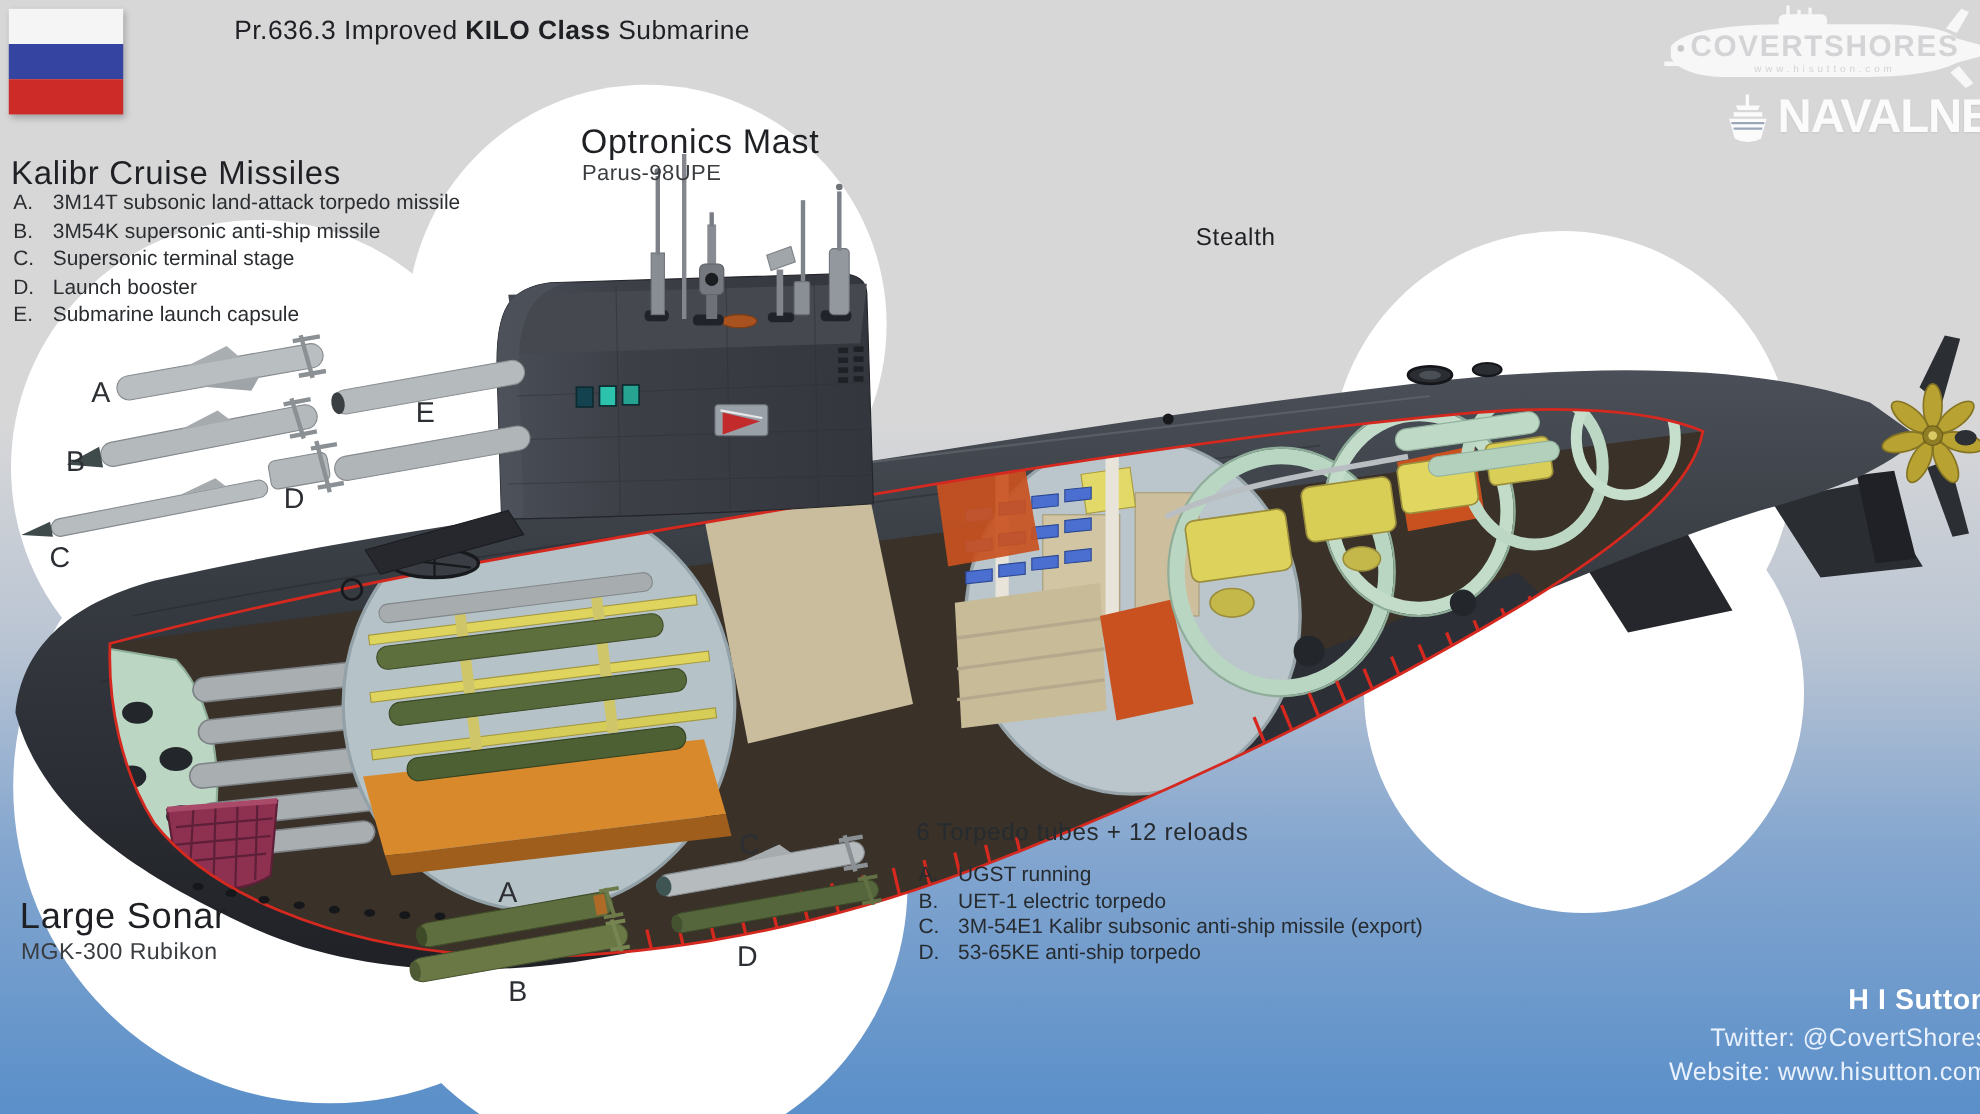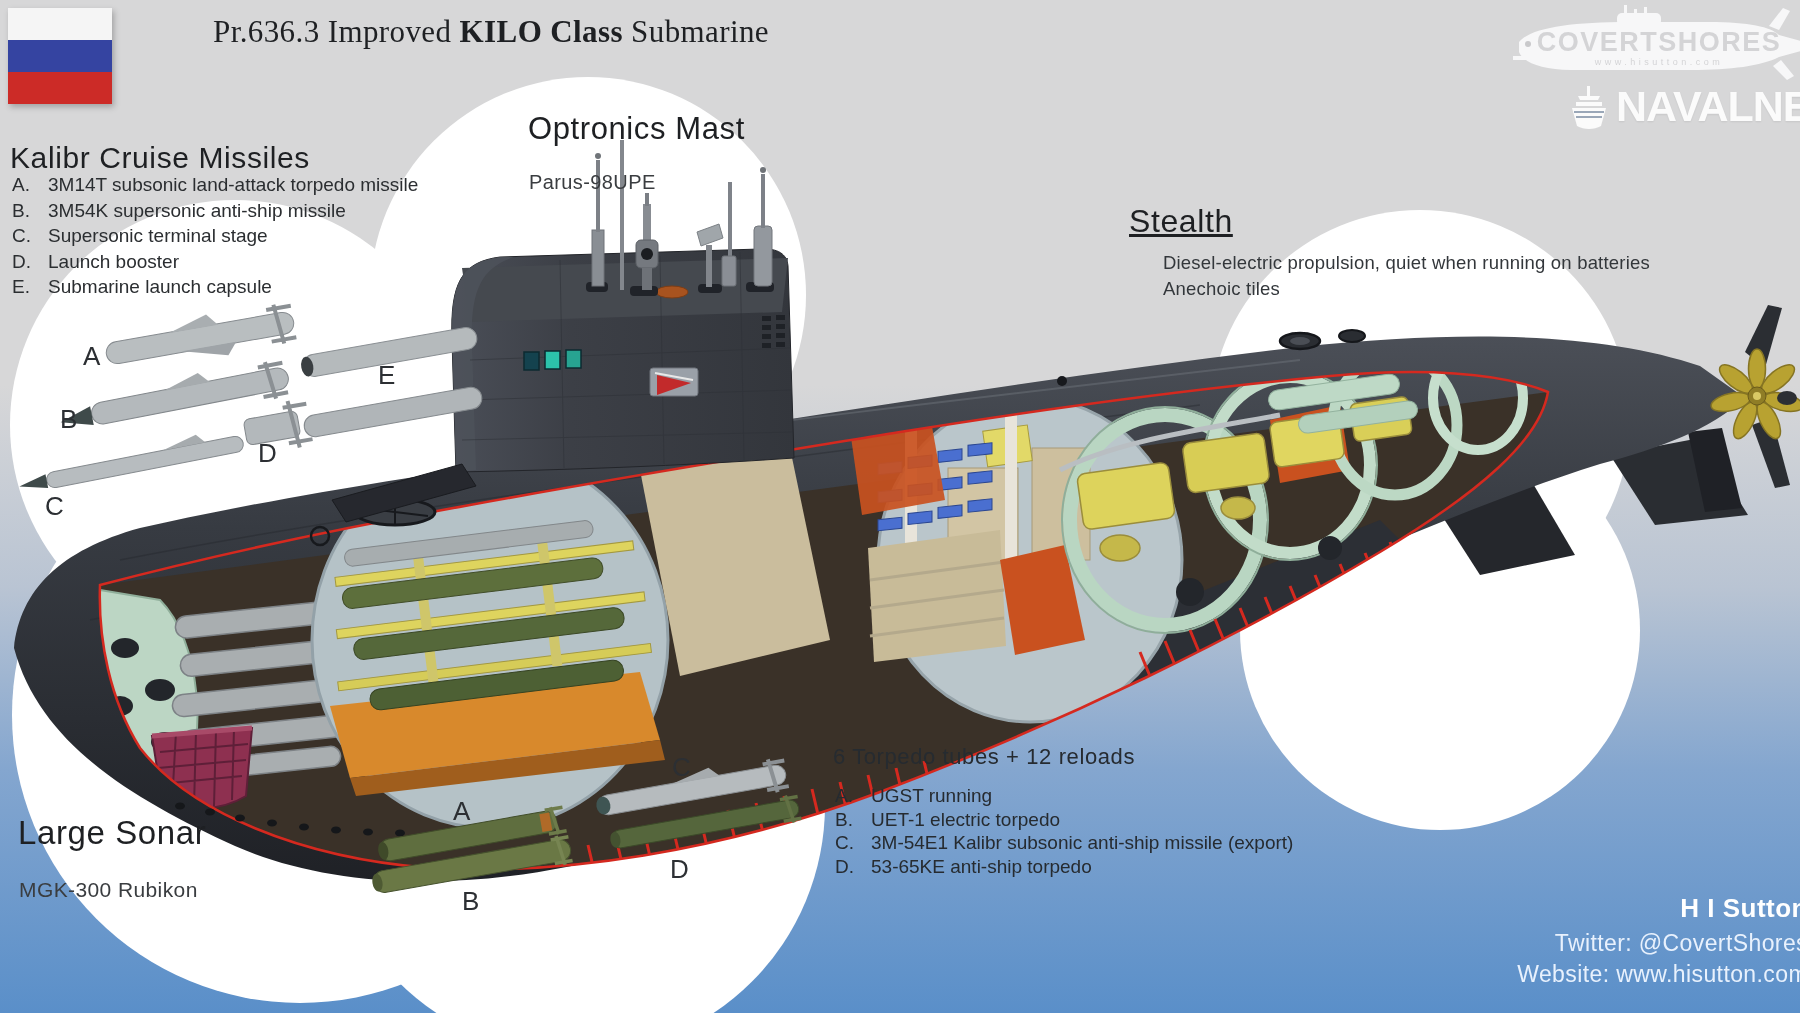--- a/index.html
+++ b/index.html
@@ -8,33 +8,33 @@
     font-family:"Liberation Sans",sans-serif;
     background:linear-gradient(to bottom,var(--bg_top) 0%,var(--bg_top) 38%,var(--bg_mid) 58%,#84a6cf 76%,var(--bg_bottom) 100%);
   }
   .abs{position:absolute;}
   svg{display:block;}
   
   .flag{left:8px;top:8px;width:104px;height:96px;box-shadow:2px 3px 6px rgba(0,0,0,.25);}
   .flag .band{width:100%;height:33.34%;}
   .band.w{background:var(--flag_white);} .band.b{background:var(--flag_blue);} .band.r{background:var(--flag_red);}
   
-  .title{left:213px;top:14px;font-size:31px;color:var(--text_dark);letter-spacing:.4px;white-space:nowrap;font-family:Liberation Serif, serif;}
+  .title{left:213px;top:14px;font-size:24px;color:var(--text_dark);letter-spacing:.4px;white-space:nowrap;}
   .title b{font-weight:bold;}
   
   .head{color:var(--text_dark);letter-spacing:.6px;white-space:nowrap;}
-  .sub{color:#3a3d40;letter-spacing:.4px;white-space:nowrap;margin-top:24px;}
+  .sub{color:#3a3d40;letter-spacing:.4px;white-space:nowrap;}
   .list{color:#2b2e31;}
   .list .row{display:flex;}
   .list .lt{flex:0 0 36px;}
   .kalibr-h{left:10px;top:141px;font-size:30px;}
   .kalibr-l{left:12px;top:172px;font-size:19px;line-height:25.5px;}
   .optronics-h{left:528px;top:111px;font-size:31px;}
   .optronics-s{left:529px;top:147px;font-size:20px;}
-  .stealth-h{left:1129px;top:203px;font-size:32px;text-decoration:underline;}
+  .stealth-h{left:1087px;top:203px;font-size:22px;}
   .stealth-b{left:1163px;top:250px;font-size:18.5px;line-height:25.5px;color:#33373b;letter-spacing:.2px;white-space:nowrap;}
   .torp-h{left:833px;top:744px;font-size:22px;color:var(--text_slate);}
   .torp-l{left:835px;top:784px;font-size:19px;line-height:23.6px;color:var(--text_slate);}
   .sonar-h{left:18px;top:814px;font-size:33px;text-align:center;}
   .sonar-s{left:19px;top:854px;font-size:21px;}
   
   .flabel{font-size:26px;color:#2c2f33;letter-spacing:.5px;}
   
   .credits{right:-8px;top:893px;text-align:right;color:var(--text_light);}
   .credits .author{font-size:26px;font-weight:bold;color:#ffffff;letter-spacing:.5px;margin-bottom:6px;}
@@ -400,24 +400,20 @@
     <div class="row">
         <span class="lt">E.</span>
         <span>Submarine launch capsule</span>
       </div>
   </div>
 
   <div class="abs head optronics-h">Optronics Mast</div>
   <div class="abs sub optronics-s">Parus-98UPE</div>
 
   <div class="abs head stealth-h">Stealth</div>
-  <div class="abs stealth-b">
-    <div>Diesel-electric propulsion, quiet when running on batteries</div>
-    <div>Anechoic tiles</div>
-  </div>
 
   <div class="abs head torp-h">6 Torpedo tubes + 12 reloads</div>
   <div class="abs list torp-l">
     <div class="row">
         <span class="lt">A.</span>
         <span>UGST running</span>
       </div>
     <div class="row">
         <span class="lt">B.</span>
         <span>UET-1 electric torpedo</span>

